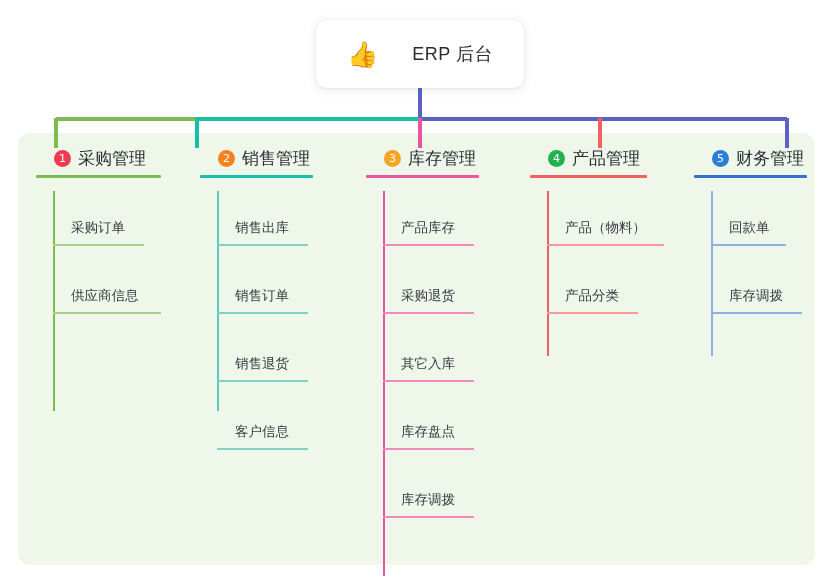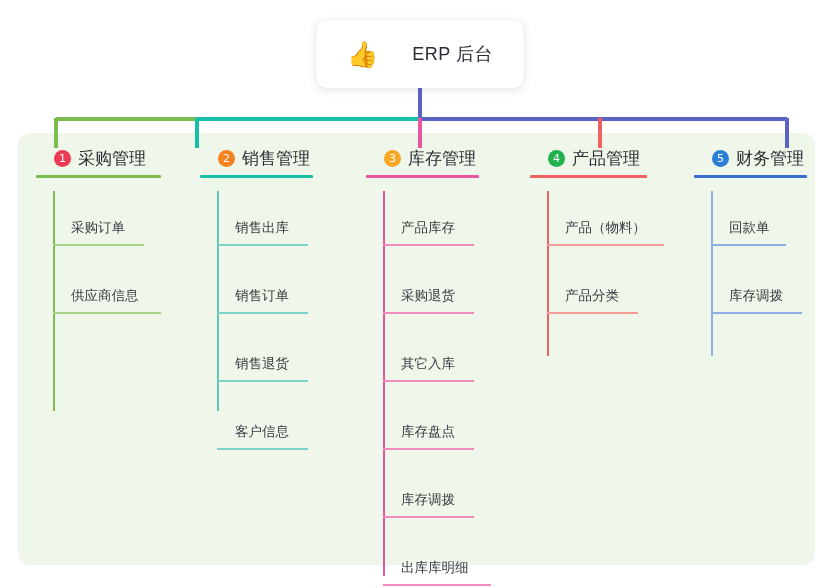--- a/index.html
+++ b/index.html
@@ -240,24 +240,20 @@
         <span class="item-rule" style="background:#f08cc0; width:91px;"></span>
       </div>
       <div class="item">
         <span class="item-label">库存盘点</span>
         <span class="item-rule" style="background:#f08cc0; width:91px;"></span>
       </div>
       <div class="item">
         <span class="item-label">库存调拨</span>
         <span class="item-rule" style="background:#f08cc0; width:91px;"></span>
       </div>
-      <div class="item">
-        <span class="item-label">出库库明细</span>
-        <span class="item-rule" style="background:#f08cc0; width:108px;"></span>
-      </div>
     </div>
   </div>
 
   <div class="col" style="left:530px; width:117px;">
     <div class="col-head">
       <span class="badge" style="background:#22b14c;">4</span>
       <span class="col-title">产品管理</span>
     </div>
     <div class="col-rule" style="background:#f0605f; width:117px;"></div>
     <div class="items">

